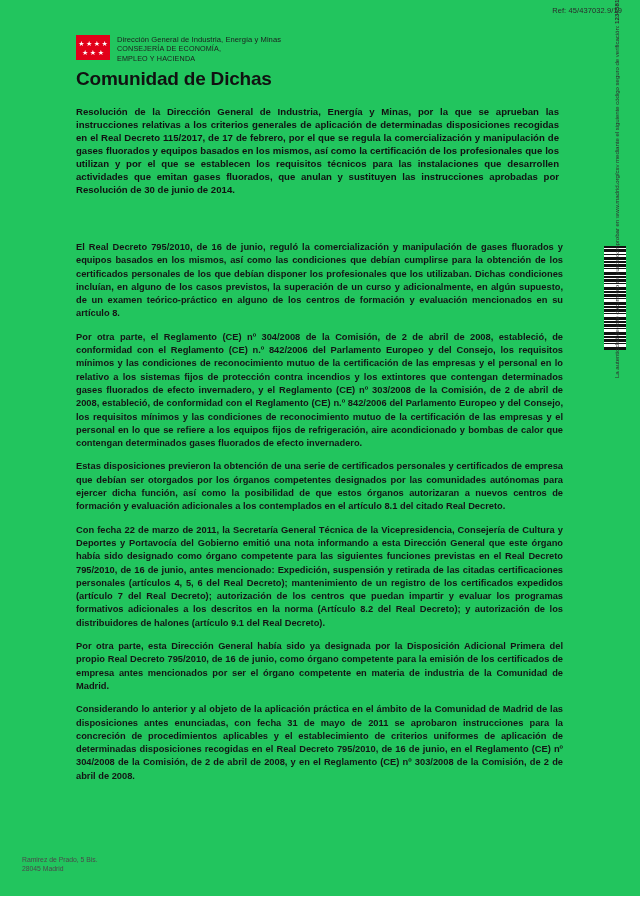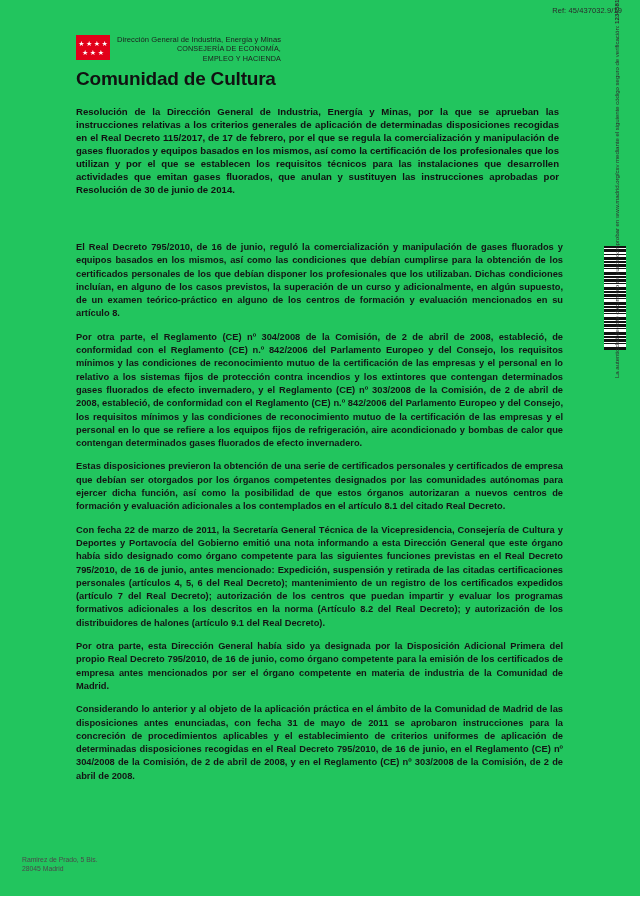--- a/index.html
+++ b/index.html
@@ -32,21 +32,20 @@
   }
 
   
   .letterhead {
     position: absolute;
     left: 76px;
     top: 34px;
     display: flex;
     align-items: flex-start;
     gap: 7px;
-    text-align: right;
   }
   .shield {
     width: 34px;
     height: 25px;
     background: #e2001a;
     display: flex;
     flex-direction: column;
     align-items: center;
     justify-content: center;
     gap: 2px;
@@ -76,21 +75,20 @@
     line-height: 9.4px;
     letter-spacing: .05px;
     white-space: nowrap;
   }
   .org-line-2, .org-line-3 {
     font-size: 7.2px;
     color: #1d1d1d;
     line-height: 9.4px;
     letter-spacing: .15px;
     white-space: nowrap;
-    margin-left: 43px;
   }
 
   .brand {
     position: absolute;
     left: 76px;
     top: 68px;
     font-size: 19px;
     font-weight: bold;
     color: #111111;
     letter-spacing: -.2px;
@@ -205,21 +203,21 @@
         <span class="star">★</span>
       </span>
     </div>
     <div class="org-lines">
       <div class="org-line-1">Dirección General de Industria, Energía y Minas</div>
       <div class="org-line-2">CONSEJERÍA DE ECONOMÍA,</div>
       <div class="org-line-3">EMPLEO Y HACIENDA</div>
     </div>
   </div>
 
-  <div class="brand">Comunidad de Cultura</div>
+  <div class="brand">Comunidad de Dichas</div>
 
   <div class="doc-title">Resolución de la Dirección General de Industria, Energía y Minas, por la que se aprueban las instrucciones relativas a los criterios generales de aplicación de determinadas disposiciones recogidas en el Real Decreto 115/2017, de 17 de febrero, por el que se regula la comercialización y manipulación de gases fluorados y equipos basados en los mismos, así como la certificación de los profesionales que los utilizan y por el que se establecen los requisitos técnicos para las instalaciones que desarrollen actividades que emitan gases fluorados, que anulan y sustituyen las instrucciones aprobadas por Resolución de 30 de junio de 2014.</div>
 
   <div class="body-block">
     <p class="para">El Real Decreto 795/2010, de 16 de junio, reguló la comercialización y manipulación de gases fluorados y equipos basados en los mismos, así como las condiciones que debían cumplirse para la obtención de los certificados personales de los que debían disponer los profesionales que los utilizaban. Dichas condiciones incluían, en alguno de los casos previstos, la superación de un curso y adicionalmente, en algún supuesto, de un examen teórico-práctico en alguno de los centros de formación y evaluación mencionados en su artículo 8.</p>
     <p class="para">Por otra parte, el Reglamento (CE) nº 304/2008 de la Comisión, de 2 de abril de 2008, estableció, de conformidad con el Reglamento (CE) n.º 842/2006 del Parlamento Europeo y del Consejo, los requisitos mínimos y las condiciones de reconocimiento mutuo de la certificación de las empresas y el personal en lo relativo a los sistemas fijos de protección contra incendios y los extintores que contengan determinados gases fluorados de efecto invernadero, y el Reglamento (CE) nº 303/2008 de la Comisión, de 2 de abril de 2008, estableció, de conformidad con el Reglamento (CE) n.º 842/2006 del Parlamento Europeo y del Consejo, los requisitos mínimos y las condiciones de reconocimiento mutuo de la certificación de las empresas y el personal en lo que se refiere a los equipos fijos de refrigeración, aire acondicionado y bombas de calor que contengan determinados gases fluorados de efecto invernadero.</p>
     <p class="para">Estas disposiciones previeron la obtención de una serie de certificados personales y certificados de empresa que debían ser otorgados por los órganos competentes designados por las comunidades autónomas para ejercer dicha función, así como la posibilidad de que estos órganos autorizaran a nuevos centros de formación y evaluación adicionales a los contemplados en el artículo 8.1 del citado Real Decreto.</p>
     <p class="para">Con fecha 22 de marzo de 2011, la Secretaría General Técnica de la Vicepresidencia, Consejería de Cultura y Deportes y Portavocía del Gobierno emitió una nota informando a esta Dirección General que este órgano había sido designado como órgano competente para las siguientes funciones previstas en el Real Decreto 795/2010, de 16 de junio, antes mencionado: Expedición, suspensión y retirada de las citadas certificaciones personales (artículos 4, 5, 6 del Real Decreto); mantenimiento de un registro de los certificados expedidos (artículo 7 del Real Decreto); autorización de los centros que puedan impartir y evaluar los programas formativos adicionales a los descritos en la norma (Artículo 8.2 del Real Decreto); y autorización de los distribuidores de halones (artículo 9.1 del Real Decreto).</p>
     <p class="para">Por otra parte, esta Dirección General había sido ya designada por la Disposición Adicional Primera del propio Real Decreto 795/2010, de 16 de junio, como órgano competente para la emisión de los certificados de empresa antes mencionados por ser el órgano competente en materia de industria de la Comunidad de Madrid.</p>
     <p class="para">Considerando lo anterior y al objeto de la aplicación práctica en el ámbito de la Comunidad de Madrid de las disposiciones antes enunciadas, con fecha 31 de mayo de 2011 se aprobaron instrucciones para la concreción de procedimientos aplicables y el establecimiento de criterios uniformes de aplicación de determinadas disposiciones recogidas en el Real Decreto 795/2010, de 16 de junio, en el Reglamento (CE) nº 304/2008 de la Comisión, de 2 de abril de 2008, y en el Reglamento (CE) nº 303/2008 de la Comisión, de 2 de abril de 2008.</p>

